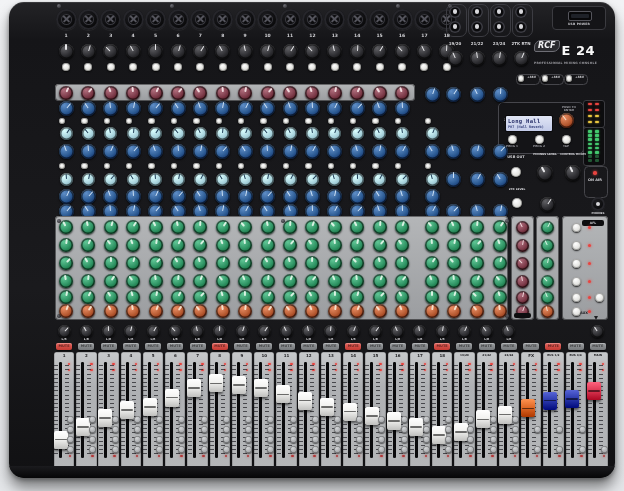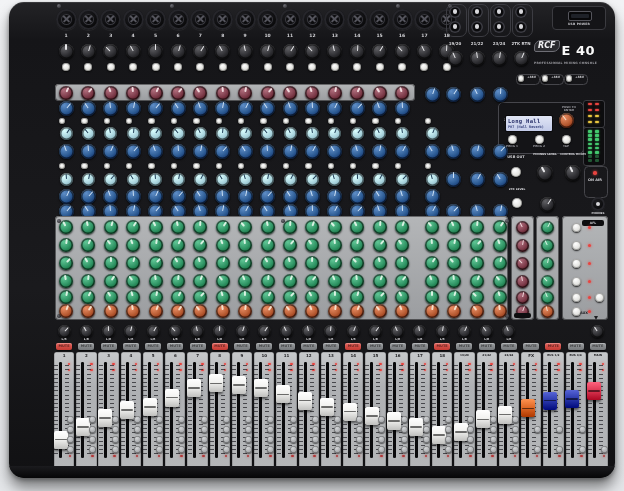--- a/index.html
+++ b/index.html
@@ -86,21 +86,21 @@
 <div class="stage">
   <div class="chassis">
     <div id="board">
 
       <div class="usbmod">
         <div class="usbport"></div>
         <div class="usblbl">USB POWER</div>
       </div>
 
       <div class="logo">
-        <span class="rcfchip">RCF</span><span class="model">E 40</span>
+        <span class="rcfchip">RCF</span><span class="model">E 24</span>
         <div class="tagline">PROFESSIONAL MIXING CONSOLE</div>
       </div>
 
       <div class="dspbox">
         <div class="dsph">
           <span class="pfx">X.CORE</span>
           <span class="dnm">DSP</span>
           <span class="fxchip">FX</span>
         </div>
         <div class="display">

